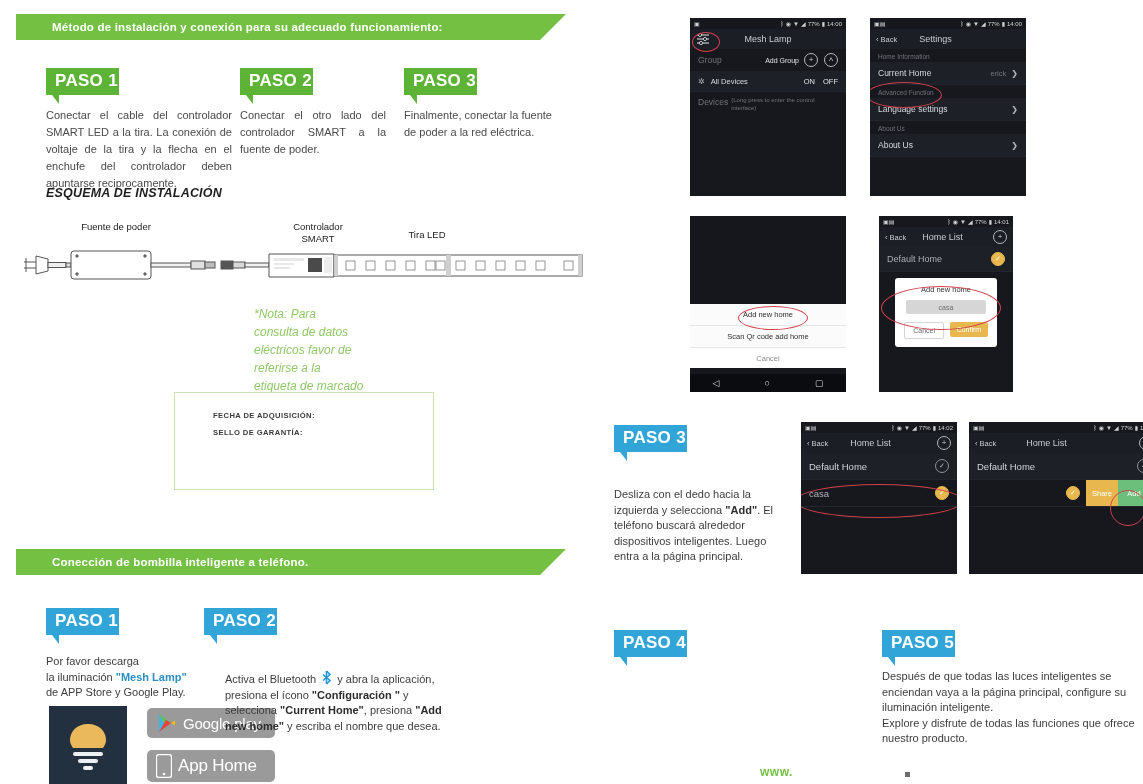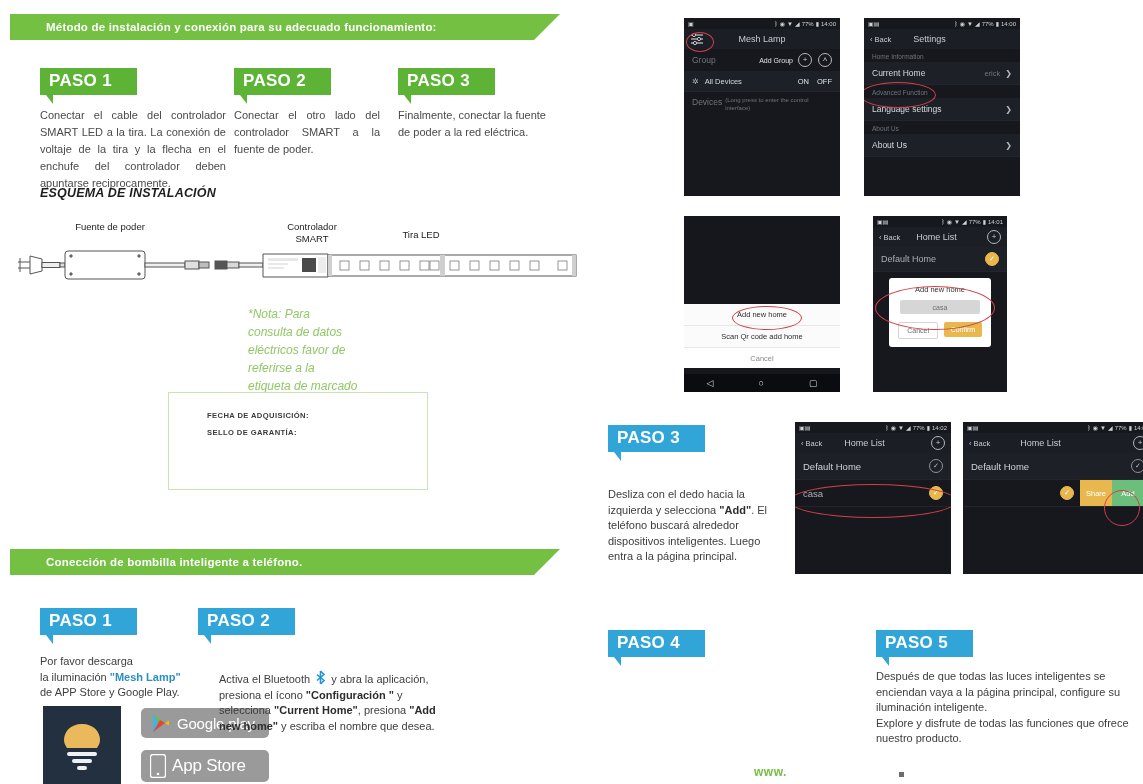--- a/index.html
+++ b/index.html
@@ -4,21 +4,21 @@
 <style>
   html,body{margin:0;padding:0;}
   body{
     width:1143px;height:784px;
     background:#ffffff;
     font-family:"Liberation Sans", sans-serif;
     color:#3b3b3b;
     position:relative;
     overflow:hidden;
   }
-  .page{position:absolute;left:10px;top:0;width:1103px;height:784px;}
+  .page{position:absolute;left:16px;top:0;width:1103px;height:784px;}
 
   
   .banner{
     position:absolute;height:26px;
     background:#73c043;
     display:flex;align-items:center;
   }
   .banner .tail{
     position:absolute;right:-26px;top:0;width:0;height:0;
     border-top:26px solid #73c043;
@@ -26,21 +26,21 @@
   }
   .banner-text{
     font-size:11.5px;font-weight:bold;color:#ffffff;
     letter-spacing:.2px;padding-left:36px;white-space:nowrap;
   }
 
   
   .paso{position:absolute;}
   .paso .chip{
     display:inline-block;
-    padding:3px 25px 4px 9px;
+    padding:3px 1px 4px 9px;
     font-size:17px;font-weight:bold;color:#fff;
     letter-spacing:.3px;line-height:1.15;
   }
   .paso.green .chip{background:#5cb335;}
   .paso.blue  .chip{background:#32a5d8;}
   .paso .pointer{
     width:0;height:0;margin-left:6px;
     border-left:7px solid transparent;
     border-right:0 solid transparent;
   }
@@ -301,21 +301,21 @@
       <path d="M16 12 L20 9.5 L20 14.5 Z" fill="#fbbc04"></path>
     </svg>
     <span class="blabel">Google play</span>
   </div>
 
   <div class="badge" style="left:131px;top:750px;width:128px;height:32px;">
     <svg width="16" height="24" viewBox="0 0 16 24" style="margin:0 6px 0 9px;">
       <rect x="0.5" y="0.5" width="15" height="23" rx="2.5" fill="none" stroke="#fff" stroke-width="1.3"></rect>
       <circle cx="8" cy="20" r="1.3" fill="#fff"></circle>
     </svg>
-    <span class="blabel" style="font-size:17px;">App Store</span>
+    <span class="blabel" style="font-size:17px;">App Home</span>
   </div>
 
   <div class="paso blue" style="left:188px;top:608px;">
     <span class="chip">PASO 2</span>
     <div class="pointer"></div>
   </div>
   <div class="copy-lg" style="left:188px;top:670px;width:238px;margin-left:21px;">
     <span>Activa el Bluetooth</span>
     <svg width="11" height="15" viewBox="0 0 11 15" style="vertical-align:-2px;margin:0 2px;">
       <path d="M5.5 1 L9 4.5 L2 10.5 M5.5 14 L9 10.5 L2 4.5" fill="none" stroke="#2196d6" stroke-width="1.6"></path>

